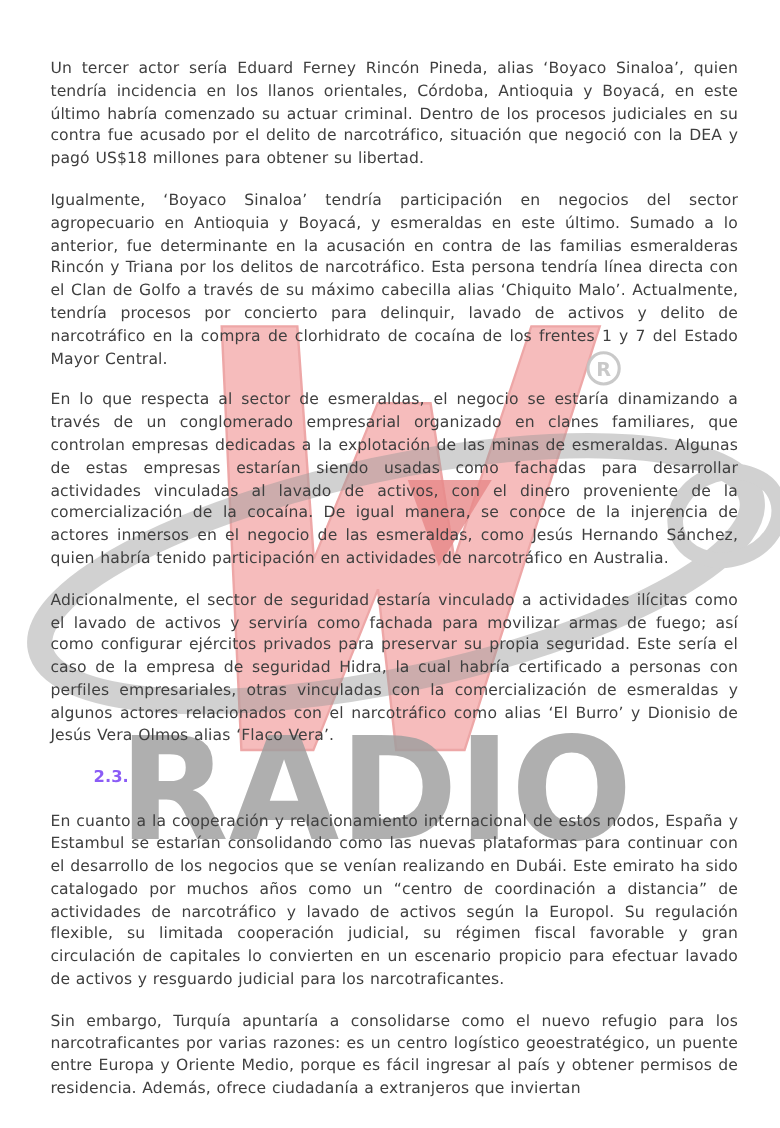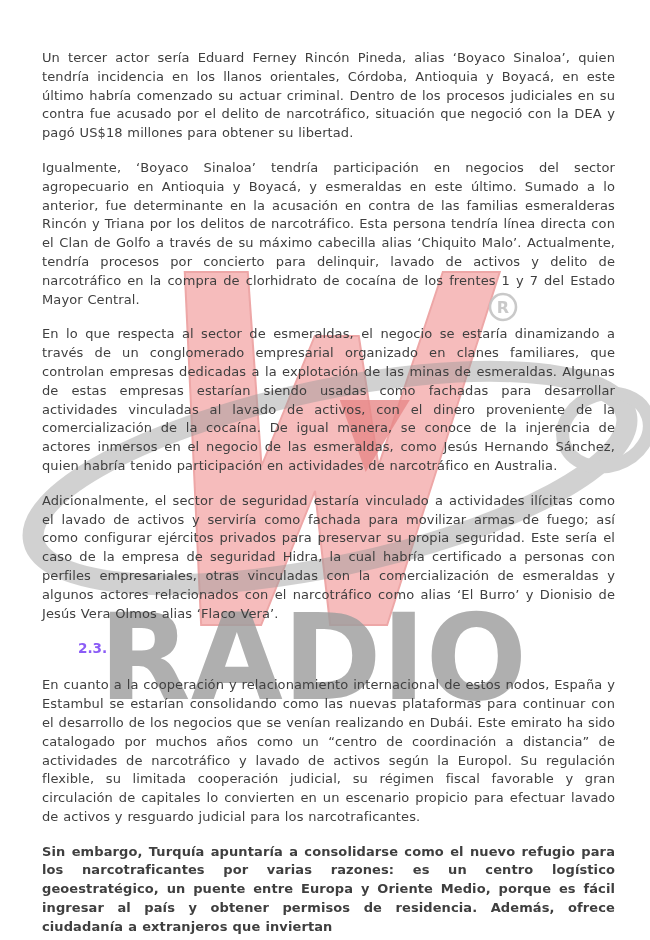--- a/index.html
+++ b/index.html
@@ -30,21 +30,21 @@
   }
   .content p {
     margin: 0 0 16px 0;
     font-size: 13px;
     line-height: 18.8px;
     text-align: justify;
     letter-spacing: 0.1px;
     word-spacing: 0.5px;
     color: #3f3f3f;
   }
-  .content p:last-child { margin-bottom: 0; font-weight: bold; }
+  .content p:last-child { margin-bottom: 0; }
   .section-heading {
     display: flex;
     margin: 5px 0 19px 0;
     font-size: 13.6px;
     line-height: 18px;
     font-weight: bold;
     color: #8b5cf6;
   }
   .section-heading .num {
     margin-left: 36px;

